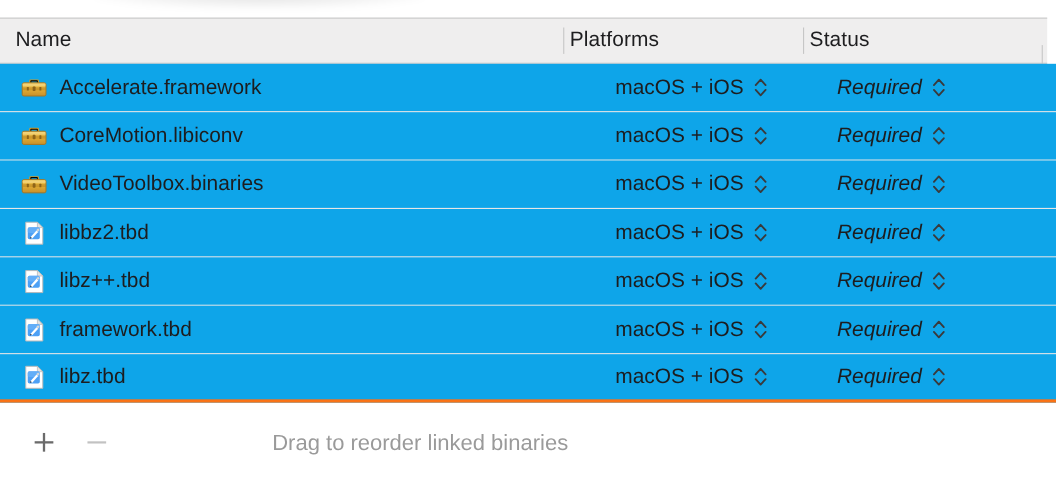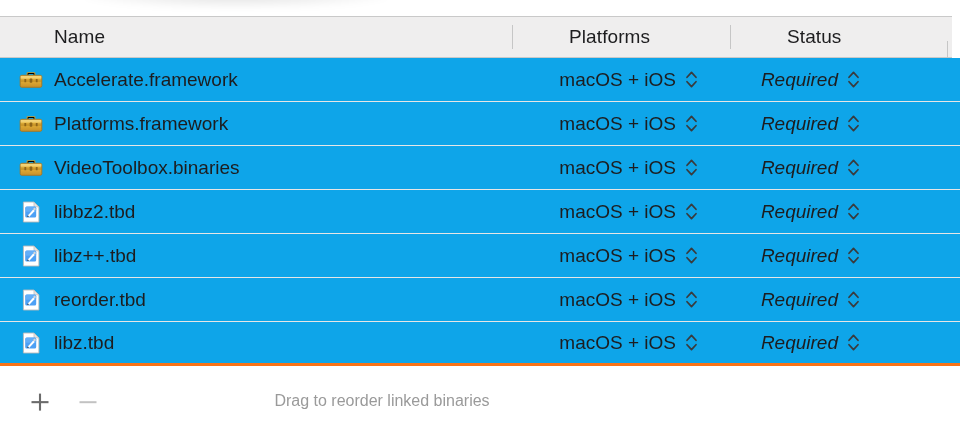--- a/index.html
+++ b/index.html
@@ -56,24 +56,23 @@
     box-sizing: border-box;
   }
   .hcol-name      { width: 512px; }
   .hcol-platforms { width: 218px; }
   .hcol-status    { width: 190px; }
   .hcol .hlabel {
     font-size: 19px;
     color: #1d1d1f;
     letter-spacing: 0.1px;
     padding-left: 14px;
-    margin-left: 40px;
   }
   .hcol-platforms .hlabel,
-  .hcol-status .hlabel { padding-left: 17px; }
+  .hcol-status .hlabel { padding-left: 6px; }
   
   .hdiv {
     position: absolute;
     left: 0;
     top: 8px;
     bottom: 8px;
     width: 1px;
     background: #c6c6c6;
   }
   .hdiv-right {
@@ -172,21 +171,21 @@
   }
   .btn-plus  { left: 26px; }
   .btn-minus { left: 74px; }
 
   .hint {
     position: absolute;
     left: 0;
     top: 22px;
     width: 764px;
     text-align: center;
-    font-size: 16px;
+    font-size: 20px;
     color: #9a9a9a;
     padding-right: 0;
     box-sizing: border-box;
   }
 </style>
 </head>
 <body>
 
 <div id="app">
 
@@ -268,21 +267,21 @@
               <path d="M9.6 5.2h6.8c.6 0 1 .4 1 1v2.1h-1.7V6.9H10.3v1.4H8.6V6.2c0-.6.4-1 1-1z" fill="#c99a2b"></path>
               <path d="M10.2 6.0h5.6c.35 0 .6.25.6.6v1.7h-.9V7.0h-5v1.3h-.9V6.6c0-.35.25-.6.6-.6z" fill="#f0d徒"></path>
               <rect x="2.2" y="8.3" width="21.6" height="12.0" rx="1.6" fill="url(#tbBody)" stroke="#a9761f" stroke-width="0.9"></rect>
               <rect x="2.2" y="12.4" width="21.6" height="2.6" fill="#b8841f" opacity="0.5"></rect>
               <rect x="2.6" y="9.0" width="20.8" height="2.4" fill="#f6dd8f" opacity="0.55"></rect>
               <rect x="6.4" y="12.0" width="1.8" height="3.3" rx="0.5" fill="#8e6418"></rect>
               <rect x="17.8" y="12.0" width="1.8" height="3.3" rx="0.5" fill="#8e6418"></rect>
               <rect x="11.7" y="11.6" width="2.6" height="4.1" rx="0.7" fill="#8e6418"></rect>
             </svg>
           </span>
-          <span class="name-text">Platforms.framework</span>
+          <span class="name-text">CoreMotion.libiconv</span>
         </div>
         <div class="cell-platforms">
           <div class="popup">
             <span>macOS + iOS</span>
             <span class="popup-arrows">
               <svg width="13" height="21" viewBox="0 0 13 21">
                 <path d="M2 8.3L6.5 3.4 11 8.3" fill="none" stroke="#3a3a3c" stroke-width="1.7" stroke-linecap="round" stroke-linejoin="round"></path>
                 <path d="M2 12.7L6.5 17.6 11 12.7" fill="none" stroke="#3a3a3c" stroke-width="1.7" stroke-linecap="round" stroke-linejoin="round"></path>
               </svg>
             </span>
@@ -428,21 +427,21 @@
             <svg width="26" height="26" viewBox="0 0 26 26">
               <path d="M5.4 3.0h10.6l4.9 4.9v15.1H5.4z" fill="#ffffff" stroke="#b9b9b9" stroke-width="0.9"></path>
               <path d="M16.0 3.0l4.9 4.9h-4.9z" fill="#e3e3e3" stroke="#b9b9b9" stroke-width="0.7"></path>
               <rect x="7.2" y="7.6" width="11.0" height="11.0" rx="1.6" fill="#4da0f5"></rect>
               <rect x="7.2" y="7.6" width="11.0" height="5.2" rx="1.6" fill="#6fb5f9" opacity="0.65"></rect>
               <path d="M9.6 16.7l5.6-6.2 1.5 1.4-5.6 6.2z" fill="#ffffff"></path>
               <path d="M9.3 17.9l.5-1.6 1.2 1.1z" fill="#2b2b2b"></path>
               <path d="M15.0 10.1l1.6-1.5 1.4 1.4-1.5 1.6z" fill="#d8d8d8"></path>
             </svg>
           </span>
-          <span class="name-text">reorder.tbd</span>
+          <span class="name-text">framework.tbd</span>
         </div>
         <div class="cell-platforms">
           <div class="popup">
             <span>macOS + iOS</span>
             <span class="popup-arrows">
               <svg width="13" height="21" viewBox="0 0 13 21">
                 <path d="M2 8.3L6.5 3.4 11 8.3" fill="none" stroke="#3a3a3c" stroke-width="1.7" stroke-linecap="round" stroke-linejoin="round"></path>
                 <path d="M2 12.7L6.5 17.6 11 12.7" fill="none" stroke="#3a3a3c" stroke-width="1.7" stroke-linecap="round" stroke-linejoin="round"></path>
               </svg>
             </span>

